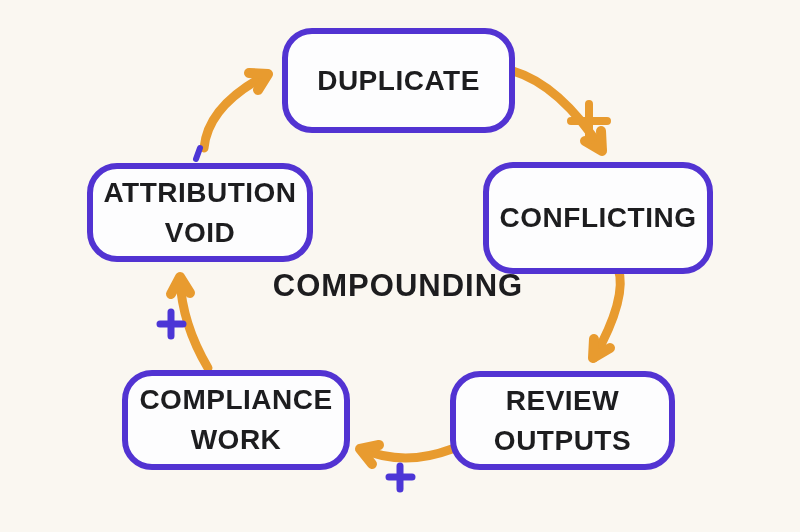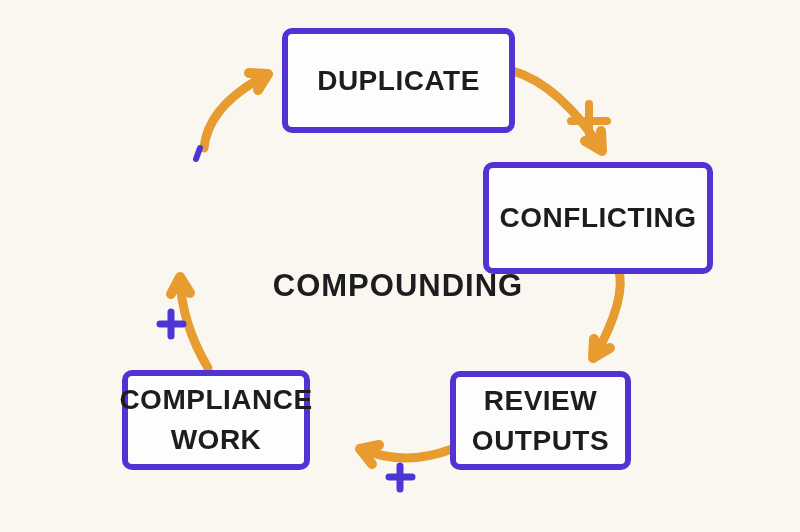--- a/index.html
+++ b/index.html
@@ -58,40 +58,40 @@
     fill: none;
     stroke: var(--plus);
     stroke-width: 6;
     stroke-linecap: round;
   }
   .node {
     position: absolute;
     z-index: 2;
     background: var(--box-fill);
     border: 6px solid var(--box-border);
-    border-radius: 10px;
+    border-radius: 30px;
     display: flex;
     flex-direction: column;
     align-items: center;
     justify-content: center;
     text-align: center;
   }
   .node span {
     display: block;
     font-weight: 700;
     font-size: 28px;
     line-height: 40px;
     letter-spacing: 0.5px;
     color: var(--text);
     white-space: nowrap;
   }
   .node-duplicate    { left: 282px; top: 28px;  width: 233px; height: 105px; }
   .node-conflicting  { left: 483px; top: 162px; width: 230px; height: 112px; text-align: right; }
-  .node-review       { left: 450px; top: 371px; width: 181px; height: 99px;  }
-  .node-compliance   { left: 122px; top: 370px; width: 188px; height: 100px; }
+  .node-review       { left: 450px; top: 371px; width: 225px; height: 99px;  }
+  .node-compliance   { left: 122px; top: 370px; width: 228px; height: 100px; }
   .node-attribution  { left: 87px;  top: 163px; width: 226px; height: 99px;  }
   .center-label {
     position: absolute;
     z-index: 2;
     left: 268px; top: 266px;
     width: 260px; height: 40px;
     display: flex;
     align-items: center;
     justify-content: center;
     font-weight: 700;
@@ -139,16 +139,20 @@
   <div class="node node-review">
     <span>REVIEW</span>
     <span>OUTPUTS</span>
   </div>
 
   <div class="node node-compliance">
     <span>COMPLIANCE</span>
     <span>WORK</span>
   </div>
 
+  <div class="node node-attribution">
+    <span>ATTRIBUTION</span>
+    <span>VOID</span>
+  </div>
 
   <div class="center-label">COMPOUNDING</div>
 
 </div>
 
 </body></html>

